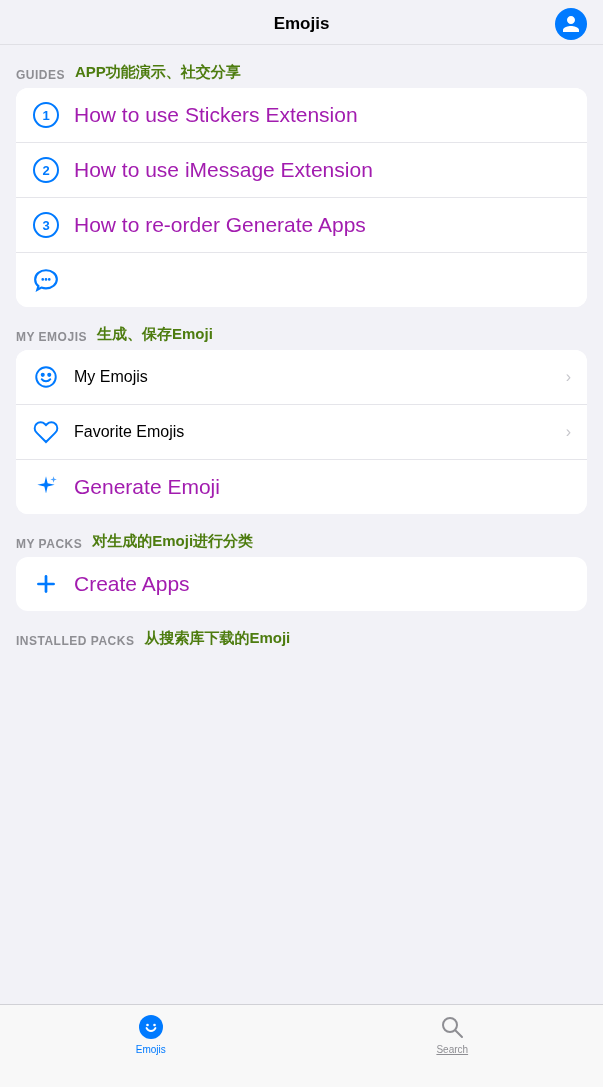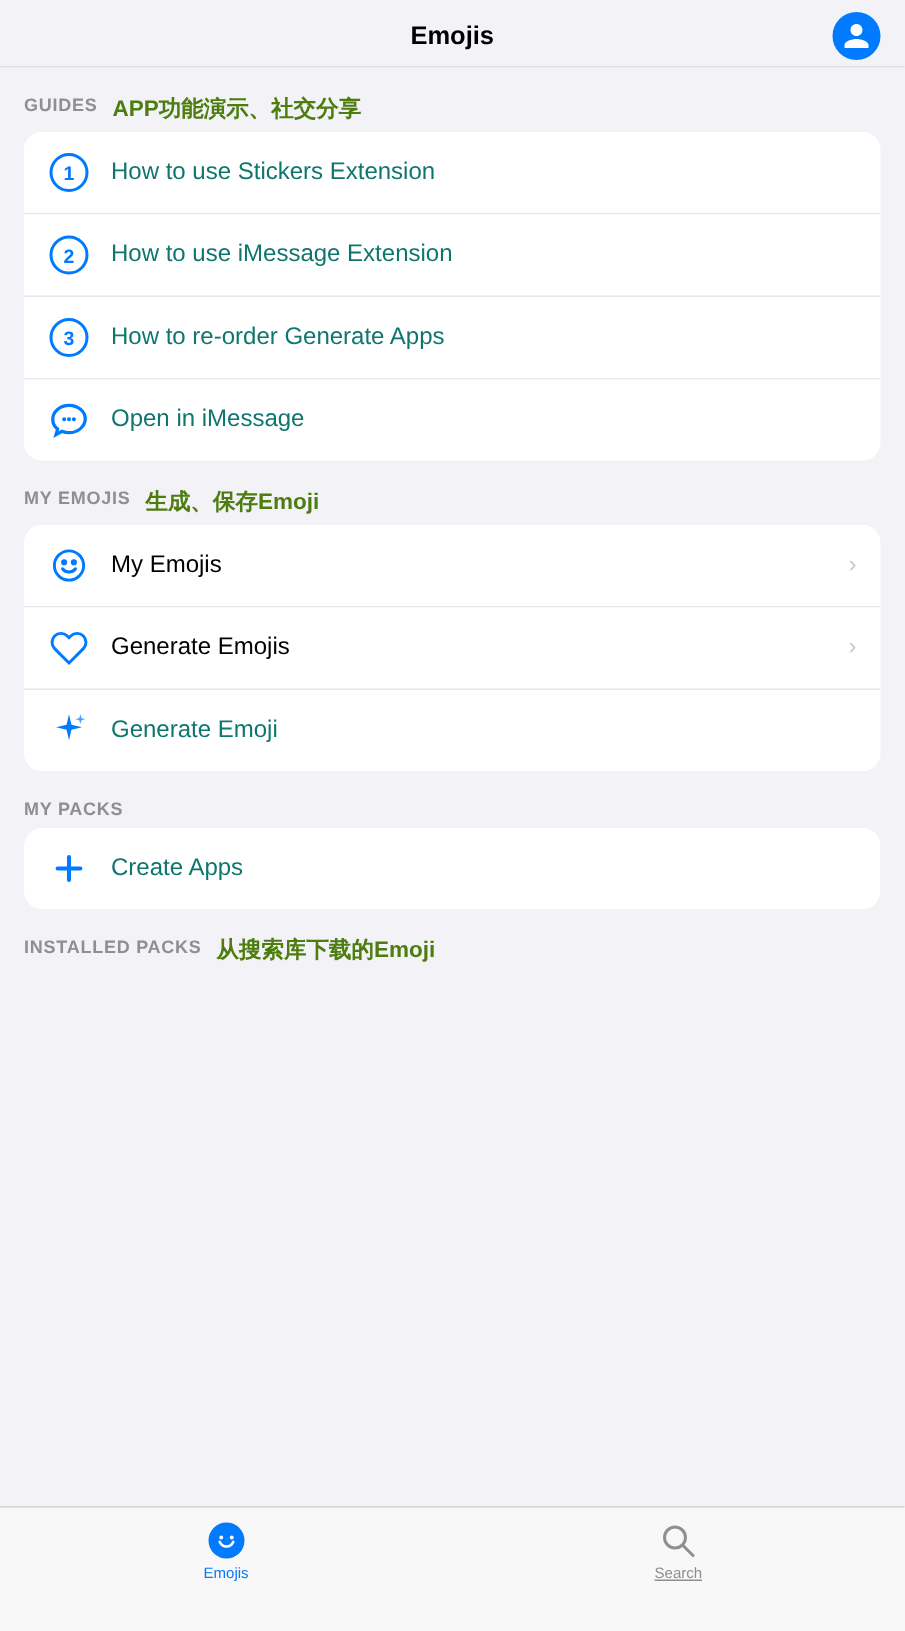--- a/index.html
+++ b/index.html
@@ -41,21 +41,21 @@
     .header-avatar svg {
       width: 20px;
       height: 20px;
       fill: white;
     }
 
     
     .section-header {
       padding: 18px 16px 6px;
       display: flex;
-      align-items: flex-start;
+      align-items: flex-end;
       gap: 10px;
     }
     .section-label {
       font-size: 12px;
       font-weight: 600;
       color: #8e8e93;
       letter-spacing: 0.5px;
       text-transform: uppercase;
     }
     .section-annotation {
@@ -92,22 +92,22 @@
       align-items: center;
       justify-content: center;
       flex-shrink: 0;
     }
     .row-icon svg {
       width: 26px;
       height: 26px;
     }
     .row-text {
       flex: 1;
-      font-size: 16px;
-      color: #0f766e;
+      font-size: 21px;
+      color: #a21caf;
     }
     .row-text-dark {
       flex: 1;
       font-size: 16px;
       color: #000;
     }
     .row-chevron {
       color: #c7c7cc;
       font-size: 16px;
     }
@@ -209,21 +209,20 @@
       </div>
       <span class="row-text">How to re-order Generate Apps</span>
     </div>
     <div class="list-row">
       <div class="row-icon">
         <svg viewBox="0 0 24 24" fill="none" stroke="#007aff" stroke-width="2">
           <path d="M12 3C6.5 3 2 6.8 2 11.5c0 2.4 1.1 4.6 3 6.1L4 21l3.7-2c1.4.5 2.8.8 4.3.8 5.5 0 10-3.8 10-8.5S17.5 3 12 3z"></path>
           <path d="M9 11.5h.01M12 11.5h.01M15 11.5h.01" stroke-linecap="round" stroke-linejoin="round" stroke-width="2.5"></path>
         </svg>
       </div>
-      <span class="row-text">Open in iMessage</span>
     </div>
   </div>
 
   <div class="section-header">
     <span class="section-label">MY EMOJIS</span>
     <span class="section-annotation">生成、保存Emoji</span>
   </div>
 
   <div class="card">
     <div class="list-row">
@@ -237,36 +236,37 @@
       </div>
       <span class="row-text-dark">My Emojis</span>
       <span class="row-chevron">›</span>
     </div>
     <div class="list-row">
       <div class="row-icon">
         <svg viewBox="0 0 24 24" fill="none" stroke="#007aff" stroke-width="1.8">
           <path d="M20.84 4.61a5.5 5.5 0 0 0-7.78 0L12 5.67l-1.06-1.06a5.5 5.5 0 0 0-7.78 7.78l1.06 1.06L12 21.23l7.78-7.78 1.06-1.06a5.5 5.5 0 0 0 0-7.78z"></path>
         </svg>
       </div>
-      <span class="row-text-dark">Generate Emojis</span>
+      <span class="row-text-dark">Favorite Emojis</span>
       <span class="row-chevron">›</span>
     </div>
     <div class="list-row">
       <div class="row-icon spark-icon">
         <svg viewBox="0 0 24 24" fill="#007aff">
           <path d="M12 2l1.5 6.5L20 10l-6.5 1.5L12 18l-1.5-6.5L4 10l6.5-1.5z"></path>
           <path d="M19 2l.7 2.3L22 5l-2.3.7L19 8l-.7-2.3L16 5l2.3-.7z" opacity="0.7"></path>
         </svg>
       </div>
       <span class="row-text">Generate Emoji</span>
     </div>
   </div>
 
   <div class="section-header">
     <span class="section-label">MY PACKS</span>
+    <span class="section-annotation">对生成的Emoji进行分类</span>
   </div>
 
   <div class="card">
     <div class="list-row">
       <div class="row-icon">
         <svg viewBox="0 0 24 24" fill="none" stroke="#007aff" stroke-width="2.5" stroke-linecap="round">
           <line x1="12" y1="5" x2="12" y2="19"></line>
           <line x1="5" y1="12" x2="19" y2="12"></line>
         </svg>
       </div>

